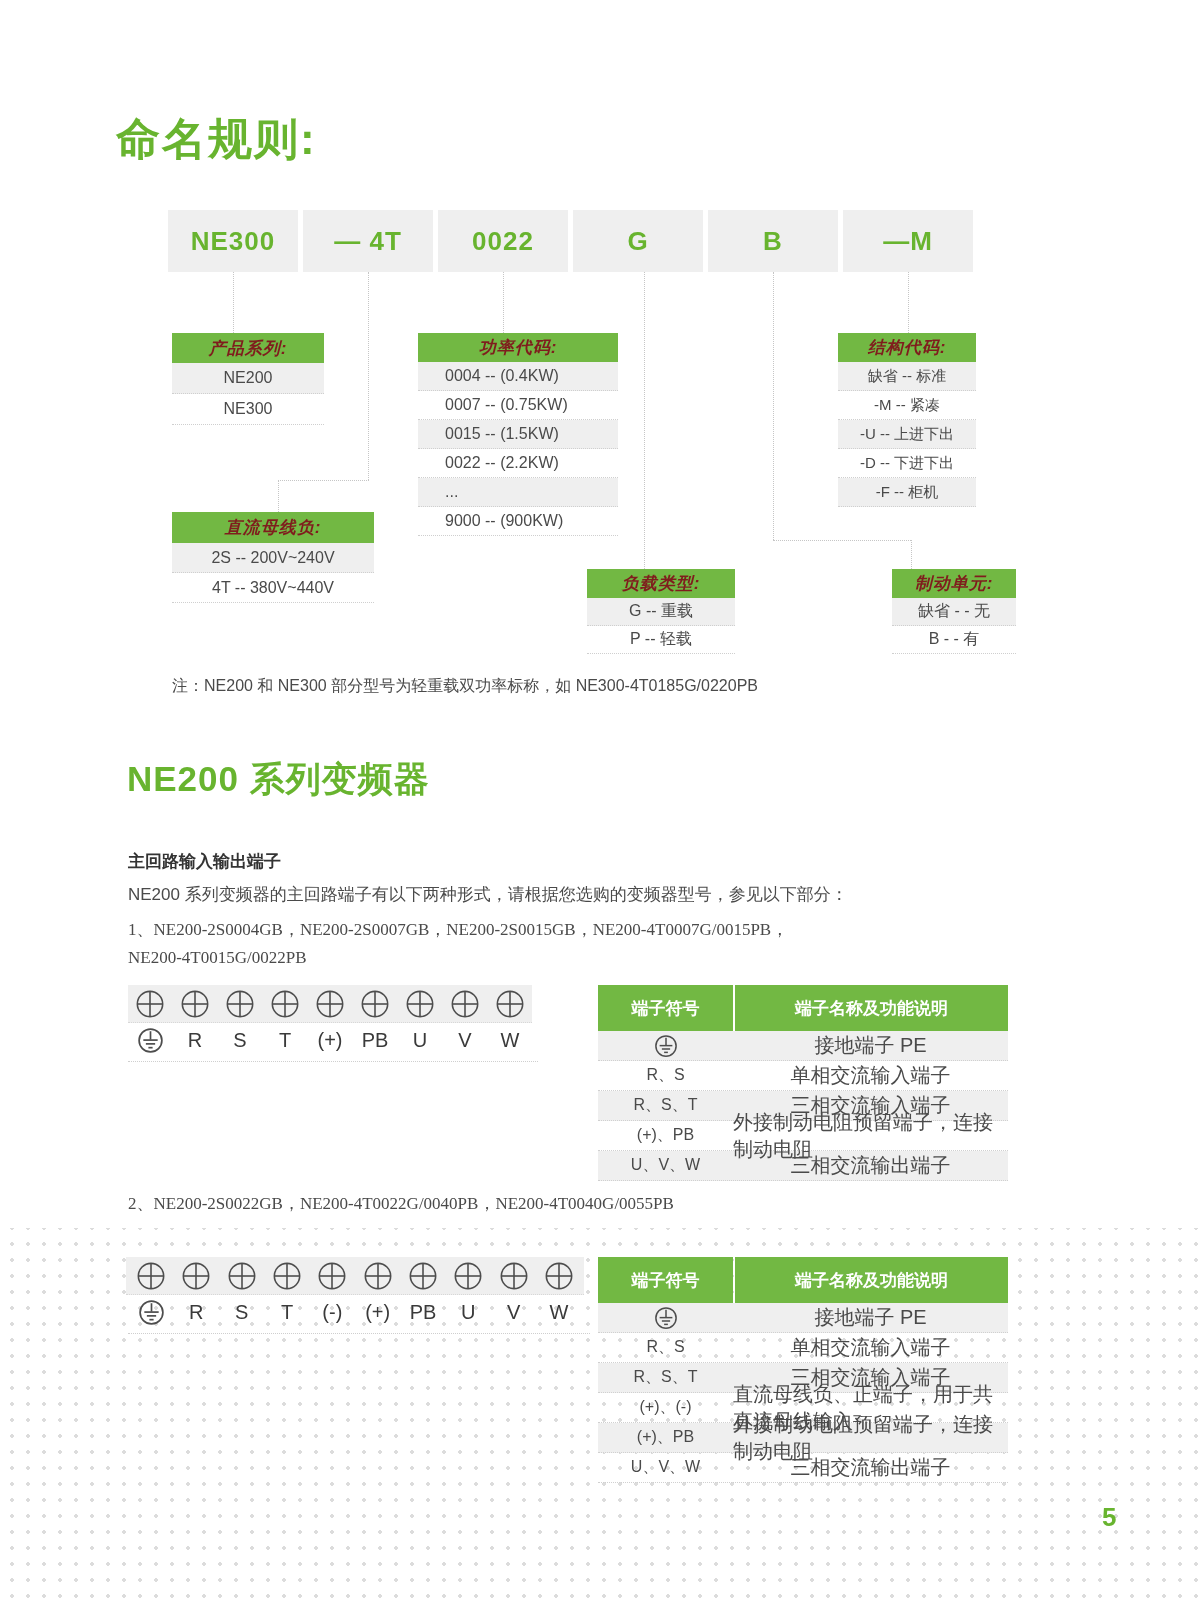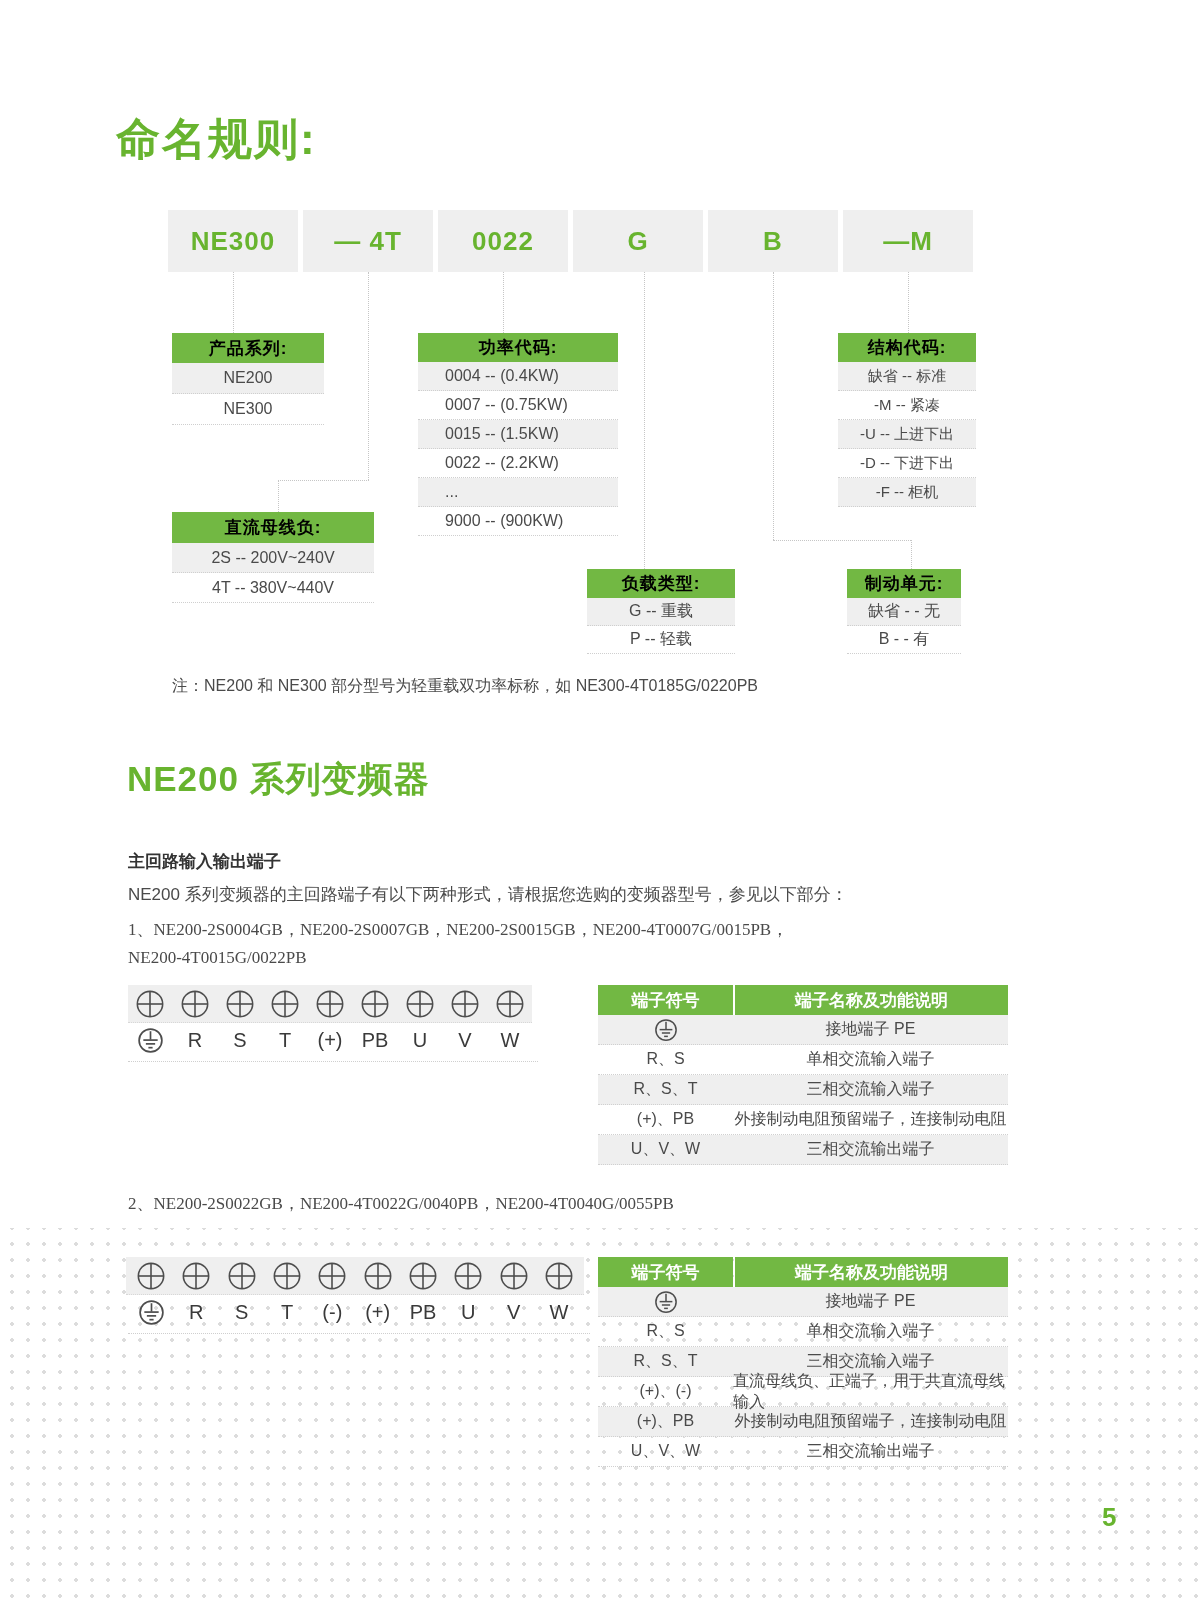--- a/index.html
+++ b/index.html
@@ -26,22 +26,22 @@
   .mbox{position:absolute;top:210px;width:130px;height:62px;background:var(--gray-bg);
     display:flex;align-items:center;justify-content:center;color:var(--green-text);
     font-size:26px;font-weight:600;letter-spacing:1px;}
 
   
   .vline{position:absolute;width:0;border-left:1px dotted #c6c6c6;}
   .hline{position:absolute;height:0;border-top:1px dotted #c6c6c6;}
 
   
   .panel{position:absolute;}
-  .panel .ph{background:var(--green);color:#000000;font-weight:bold;font-size:17px;
-    display:flex;align-items:center;justify-content:center;letter-spacing:1px;}
+  .panel .ph{background:var(--green);color:#7f1d1d;font-weight:bold;font-size:17px;
+    display:flex;align-items:center;justify-content:center;letter-spacing:1px;font-style:italic;}
   .panel .pr{display:flex;align-items:center;justify-content:center;font-size:16px;
     color:var(--txt);border-bottom:1px dotted var(--dot-line);background:#fff;}
   .panel .pr.alt{background:var(--gray-bg);}
   .panel.left-align .pr{justify-content:flex-start;padding-left:27px;}
   .p-series .ph{height:30px}.p-series .pr{height:31px}
   .p-power .ph{height:29px}.p-power .pr{height:29px}
   .p-structure .ph{height:29px}.p-structure .pr{height:29px;font-size:15px}
   .p-voltage .ph{height:31px}.p-voltage .pr{height:30px}
   .p-load .ph{height:29px}.p-load .pr{height:28px}
   .p-brake .ph{height:29px}.p-brake .pr{height:28px}
@@ -60,31 +60,31 @@
   .lbls{position:absolute;height:34px;display:flex;align-items:center;
     justify-content:space-between;font-size:20px;color:#3a3a3a;}
   .lbls1{left:128px;top:1023px;width:404px;padding:0 7px;}
   .lbls2{left:126px;top:1295px;width:458px;padding:0 10px;}
   .lbls .cell{width:30px;display:flex;justify-content:center;white-space:nowrap;}
   svg.earth{width:27px;height:27px;display:block;}
   .dot-hr{position:absolute;border-top:1px dotted var(--dot-line);}
 
   
   .tbl{position:absolute;width:410px;}
-  .tbl .thead{display:flex;height:30px;}
+  .tbl .thead{display:flex;height:46px;}
   .tbl .th{background:var(--green);color:#fff;font-weight:bold;font-size:17px;
     display:flex;align-items:center;justify-content:center;}
   .tbl .th1{width:135px;margin-right:2px;}
   .tbl .th2{flex:1;}
   .tbl .tr{display:flex;height:30px;border-bottom:1px dotted #d0d0d0;}
   .tbl .tr.alt{background:var(--gray-bg);}
   .tbl .td1{width:135px;display:flex;align-items:center;justify-content:center;
     font-size:16px;color:var(--txt);}
   .tbl .td2{flex:1;display:flex;align-items:center;justify-content:center;
-    font-size:16px;color:var(--txt);}
+    font-size:20px;color:var(--txt);}
   .tbl svg.earth{width:24px;height:24px;}
   .page-num{position:absolute;left:1102px;top:1502px;font-size:26px;font-weight:bold;color:var(--green-text);}
 </style>
 </head>
 <body>
 
 <svg width="0" height="0" style="position:absolute">
   <defs>
     <symbol id="screw" viewBox="0 0 32 32">
       <circle cx="16" cy="16" r="13.5" fill="none" stroke="#4d4d4d" stroke-width="1.7"></circle>
@@ -155,21 +155,21 @@
     <div class="pr alt">2S -- 200V~240V</div>
     <div class="pr">4T -- 380V~440V</div>
   </div>
 
   <div class="panel p-load" style="left:587px;top:569px;width:148px">
     <div class="ph">负载类型:</div>
     <div class="pr alt">G -- 重载</div>
     <div class="pr">P -- 轻载</div>
   </div>
 
-  <div class="panel p-brake" style="left:847px;top:569px;width:114px">
+  <div class="panel p-brake" style="left:892px;top:569px;width:124px">
     <div class="ph">制动单元:</div>
     <div class="pr alt">缺省 - - 无</div>
     <div class="pr">B - - 有</div>
   </div>
 
   <div class="note">注：NE200 和 NE300 部分型号为轻重载双功率标称，如 NE300-4T0185G/0220PB</div>
 
   <div class="h1 title-section">NE200 系列变频器</div>
   <div class="bold-sub">主回路输入输出端子</div>
   <div class="para">NE200 系列变频器的主回路端子有以下两种形式，请根据您选购的变频器型号，参见以下部分：</div>

